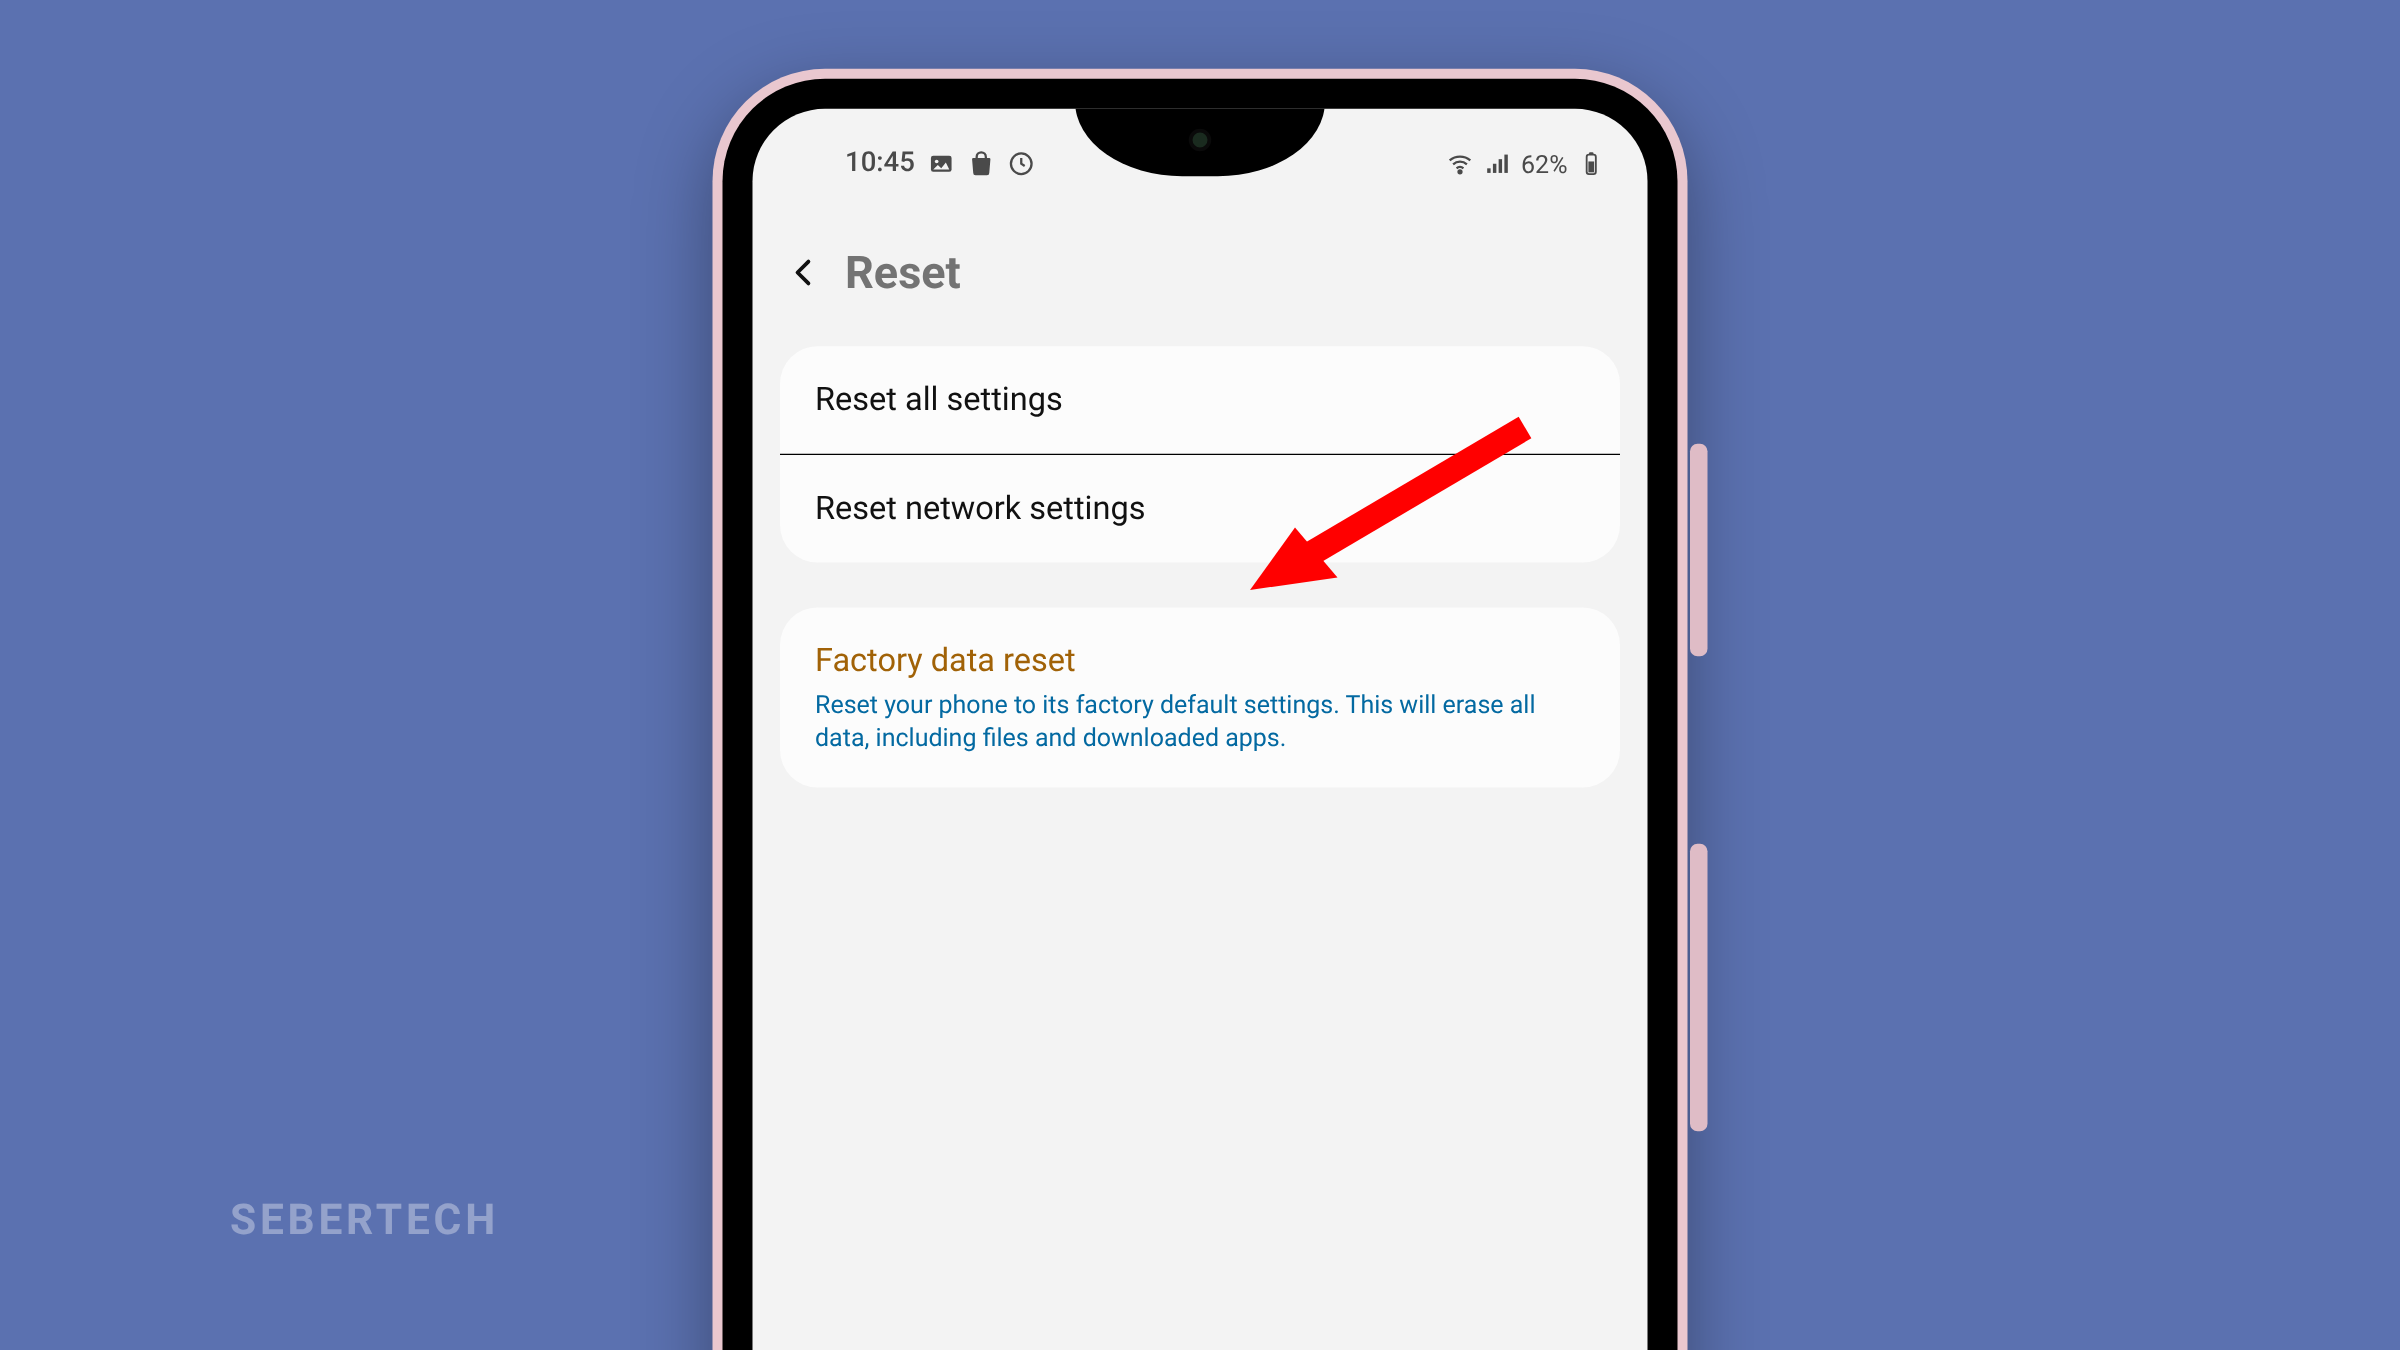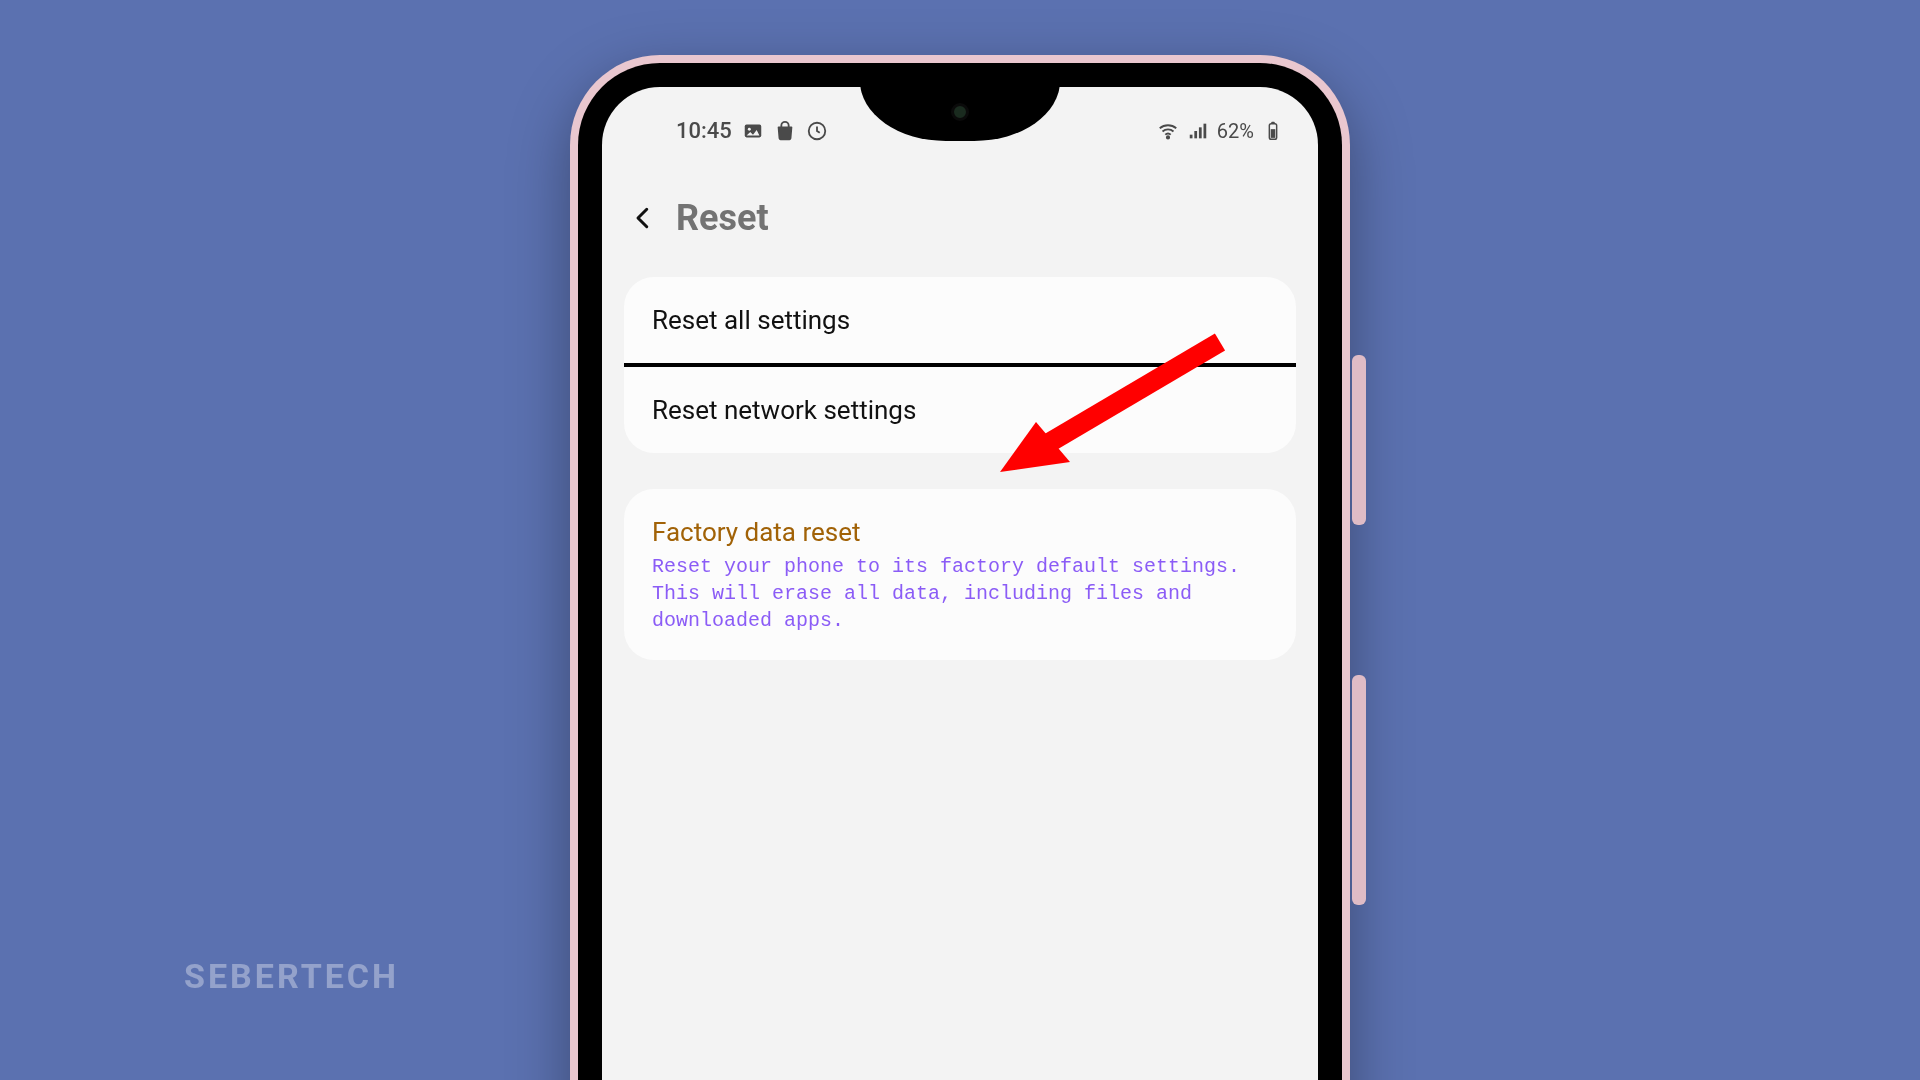--- a/index.html
+++ b/index.html
@@ -121,23 +121,23 @@
     border-radius: 30px;
     overflow: hidden;
     margin-bottom: 36px;
   }
   .row {
     padding: 28px 28px;
     font-size: 26px;
     color: #111;
     cursor: pointer;
   }
-  .row + .row { border-top: 4px solid #000000; }
+  .row + .row { border-top: 1px solid #000000; }
   .row-title { font-size: 26px; color: #a16207; margin-bottom: 6px; }
-  .row-sub { font-size: 20px; color: #8b5cf6; line-height: 1.35; font-family: Liberation Mono, monospace; }
+  .row-sub { font-size: 20px; color: #0369a1; line-height: 1.35; }
   
   .annot-arrow {
     position: absolute;
     top: 322px; left: 50%;
     margin-left: 30px;
     z-index: 20;
     pointer-events: none;
   }
 </style>
 </head>

